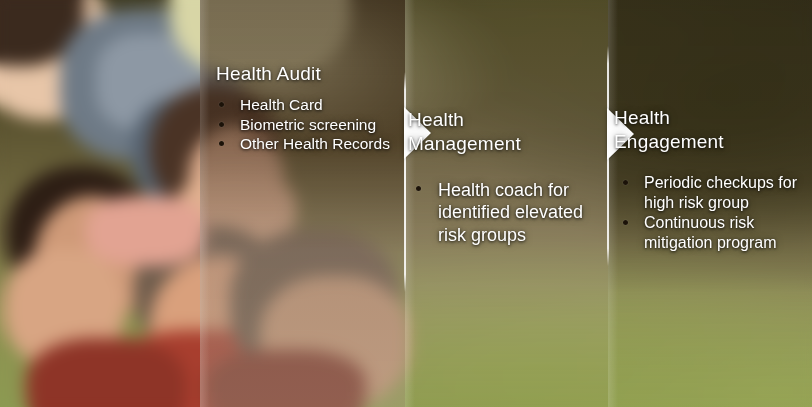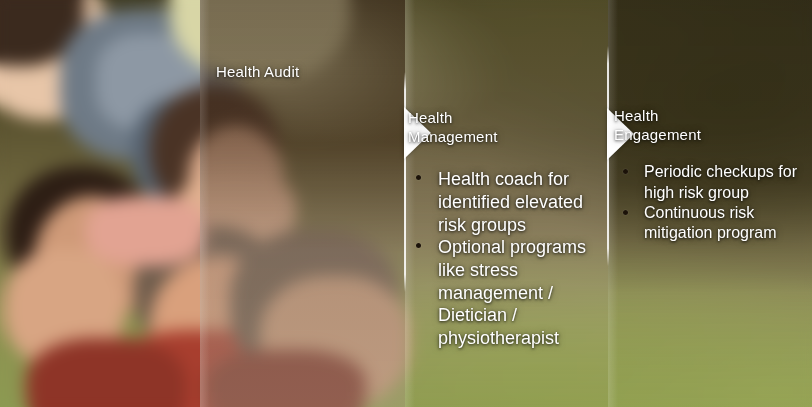--- a/index.html
+++ b/index.html
@@ -75,21 +75,21 @@
     border-left: 27px solid #ffffff;
     filter: drop-shadow(0 0 2px rgba(0,0,0,.35));
   }
   #arrow-1 { left: 404px; top: 107px; }
   #arrow-2 { left: 607px; top: 108px; }
 
   
   .stage { position: absolute; color: #fff; }
 
   .stage-title {
-    font-size: 15px;
+    font-size: 19px;
     font-weight: 400;
     letter-spacing: .2px;
     text-shadow: 0 1px 3px rgba(0,0,0,.75), 0 0 8px rgba(0,0,0,.45);
     line-height: 1.28;
     margin: 0;
     white-space: pre-line;
   }
   .stage-title.centered { text-align: left; }
 
   ul.bullets {
@@ -182,28 +182,32 @@
     <div class="seam"></div>
   </div>
 
   <div class="divider-rule" id="rule-1"></div>
   <div class="divider-rule" id="rule-2"></div>
   <div class="arrow" id="arrow-1"></div>
   <div class="arrow" id="arrow-2"></div>
 
   <div class="stage" id="stage-1">
     <div class="stage-title">Health Audit</div>
+    <ul class="bullets">
+      <li>Health Card</li>
+      <li>Biometric screening</li>
+      <li>Other Health Records</li>
+    </ul>
   </div>
 
   <div class="stage" id="stage-2">
     <div class="stage-title centered">Health
 Management</div>
     <ul class="bullets">
       <li>Health coach for identified elevated risk groups</li>
-      <li>Optional programs like stress management / Dietician / physiotherapist</li>
     </ul>
   </div>
 
   <div class="stage" id="stage-3">
     <div class="stage-title centered">Health
 Engagement</div>
     <ul class="bullets">
       <li>Periodic checkups for high risk group</li>
       <li>Continuous risk mitigation program</li>
     </ul>

